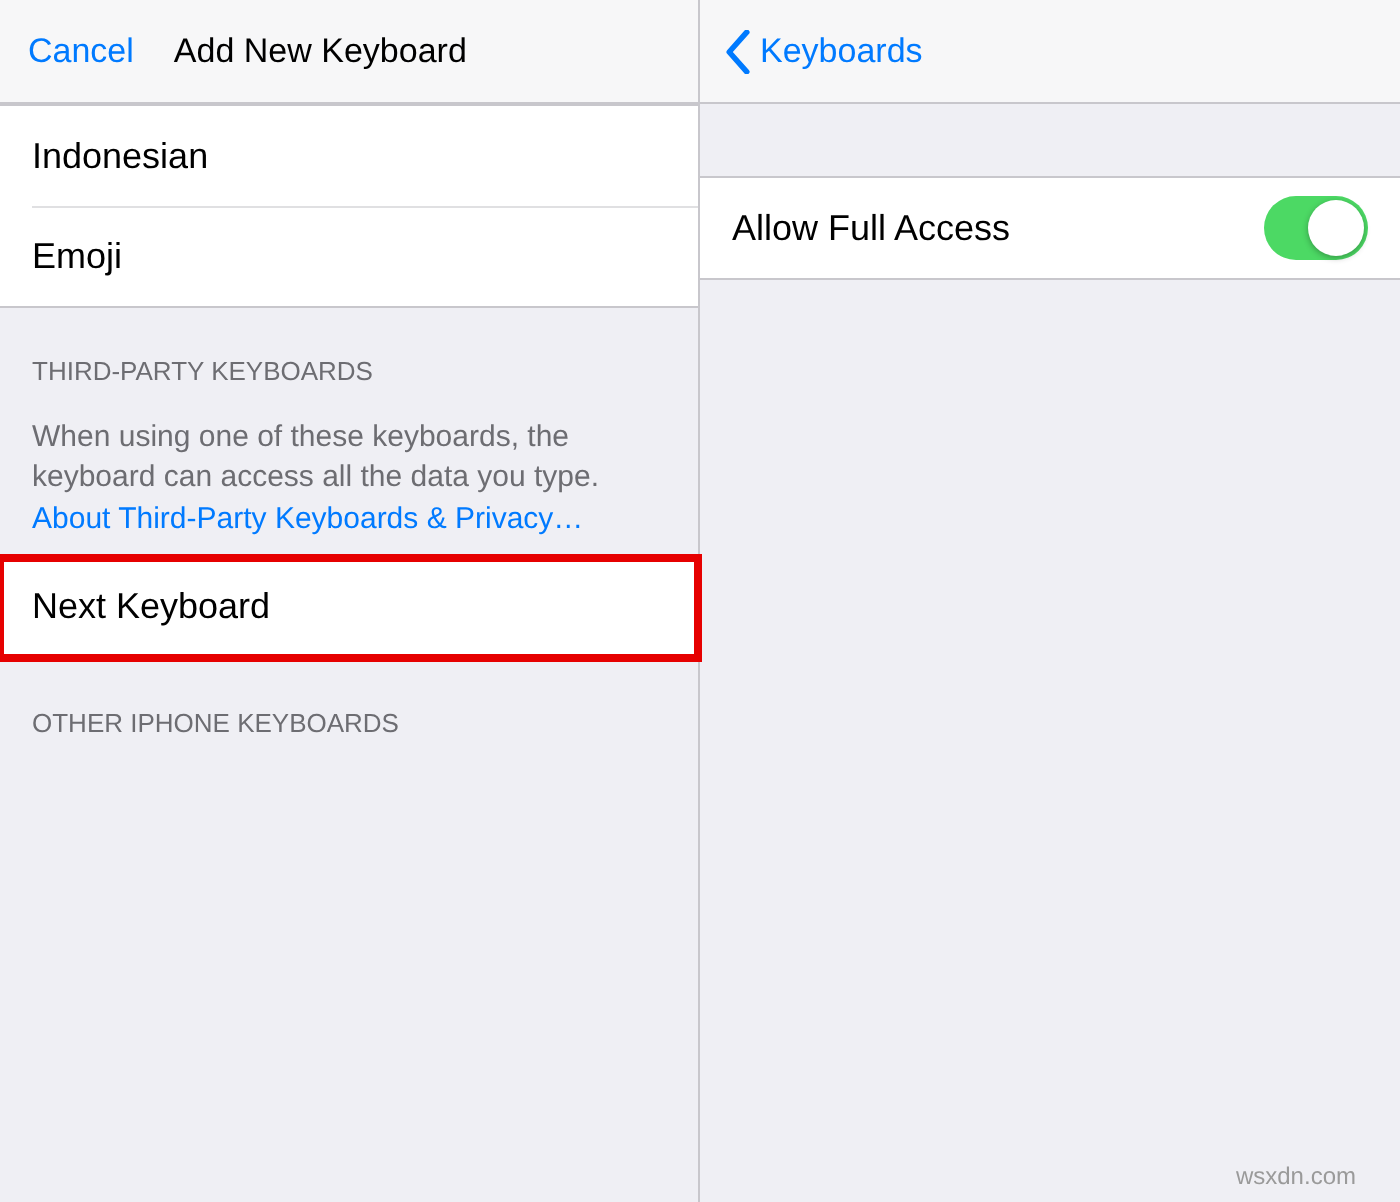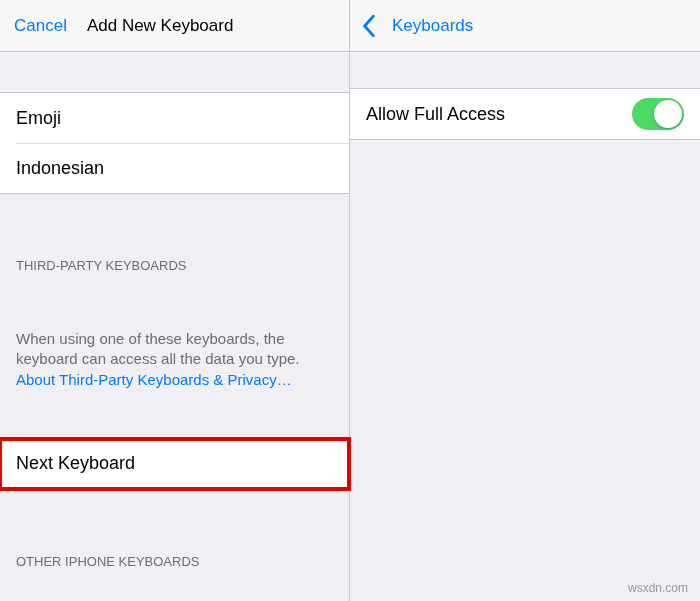--- a/index.html
+++ b/index.html
@@ -6,35 +6,35 @@
     body {
       width: 700px;
       height: 601px;
       font-family: -apple-system, "Helvetica Neue", Helvetica, Arial, sans-serif;
       background: #efeff4;
       display: flex;
       overflow: hidden;
       position: relative;
     }
     .pane { display: flex; flex-direction: column; }
-    .left { width: 350px; border-right: 1px solid #c8c7cc; gap: 40px; }
+    .left { width: 350px; border-right: 1px solid #c8c7cc; }
     .right { width: 350px; }
     
     .navbar {
       height: 52px;
       background: #f7f7f8;
       border-bottom: 1px solid #c8c7cc;
       display: flex;
       align-items: center;
       padding: 0 8px;
       position: relative;
     }
     .nav-cancel { color: #007aff; font-size: 17px; padding: 0 6px; cursor: pointer; }
     .nav-title { font-size: 17px; font-weight: 400; margin-left: 14px; }
-    .nav-back { display: flex; align-items: center; color: #007aff; font-size: 17px; cursor: pointer; padding-left: 4px; gap: 12px;}
+    .nav-back { display: flex; align-items: center; color: #007aff; font-size: 17px; cursor: pointer; padding-left: 4px;}
     .nav-back svg { width: 14px; height: 22px; }
     .nav-back-label { margin-left: 4px; }
     
     .section-header { padding: 24px 16px 8px 16px; font-size: 13px; color: #6d6d72; text-transform: uppercase; }
     .section-footer { padding: 8px 16px 8px 16px; font-size: 15px; color: #6d6d72; line-height: 1.35; }
     .section-footer .link { color: #007aff; }
     
     .cell-group { background: #fff; border-top: 1px solid #c8c7cc; border-bottom: 1px solid #c8c7cc; }
     .cell { height: 50px; display: flex; align-items: center; padding: 0 16px; font-size: 18px; color: #000; cursor: pointer; position: relative; background:#fff;}
     .cell + .cell::before {
@@ -46,36 +46,36 @@
       margin-left: auto; width: 52px; height: 32px; border-radius: 16px; background: #4cd964;
       position: relative; cursor: pointer;
     }
     .toggle::after {
       content: ""; position: absolute; right: 2px; top: 2px; width: 28px; height: 28px;
       border-radius: 50%; background: #fff; box-shadow: 0 1px 3px rgba(0,0,0,.3);
     }
     .right .spacer-top { height: 36px; }
     
     .watermark {
-      position: absolute; right: 12px; bottom: 6px; font-size: 12px; color: #9a9a9a;
+      position: absolute; right: 22px; bottom: 6px; font-size: 12px; color: #9a9a9a;
       writing-mode: horizontal-tb;
     }
   </style>
 </head>
 <body>
 
 <div class="pane left">
   <div class="navbar">
     <span class="nav-cancel">Cancel</span>
     <span class="nav-title">Add New Keyboard</span>
   </div>
 
   <div class="cell-group">
+    <div class="cell">Indonesian</div>
     <div class="cell">Emoji</div>
-    <div class="cell">Indonesian</div>
   </div>
 
   <div class="section-header">Third-Party Keyboards</div>
   <div class="section-footer">
     <span>When using one of these keyboards, the keyboard can access all the data you type. </span><span class="link">About Third-Party Keyboards &amp; Privacy…</span>
   </div>
   <div class="cell-group">
     <div class="cell highlighted">Next Keyboard</div>
   </div>
 

